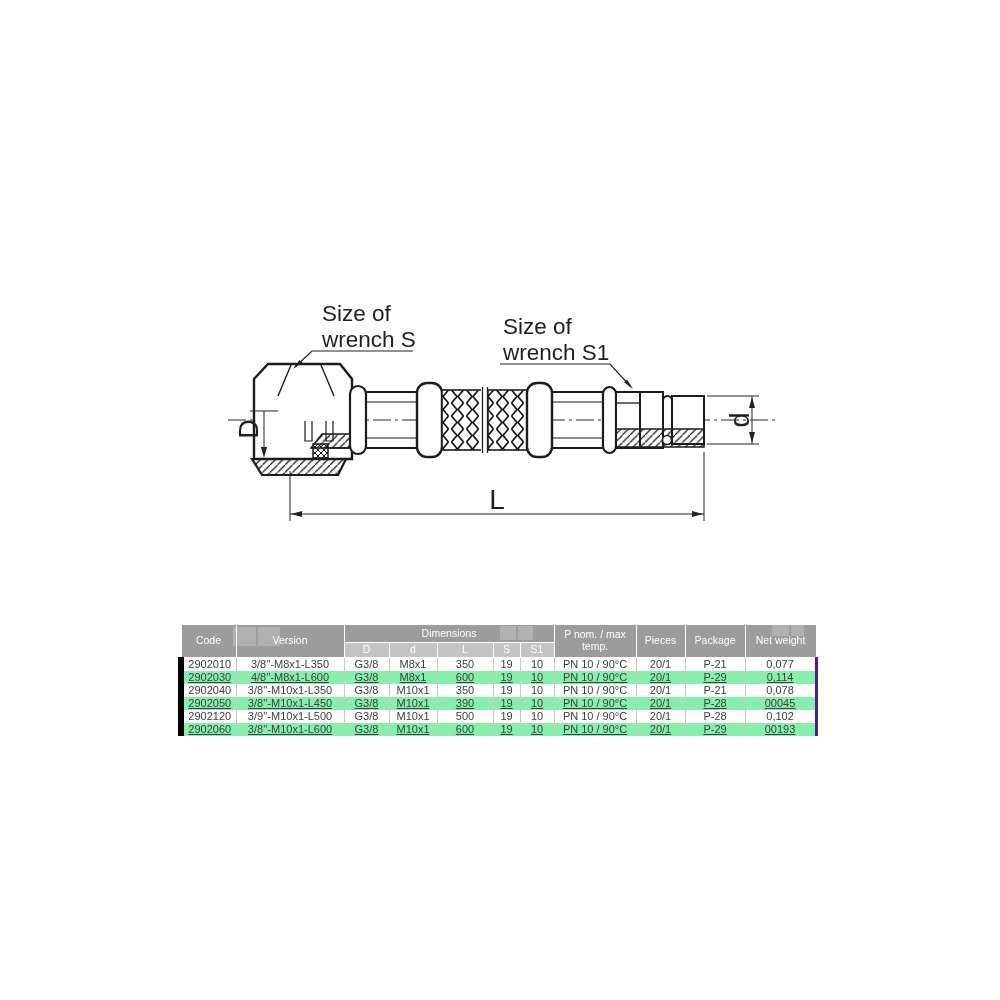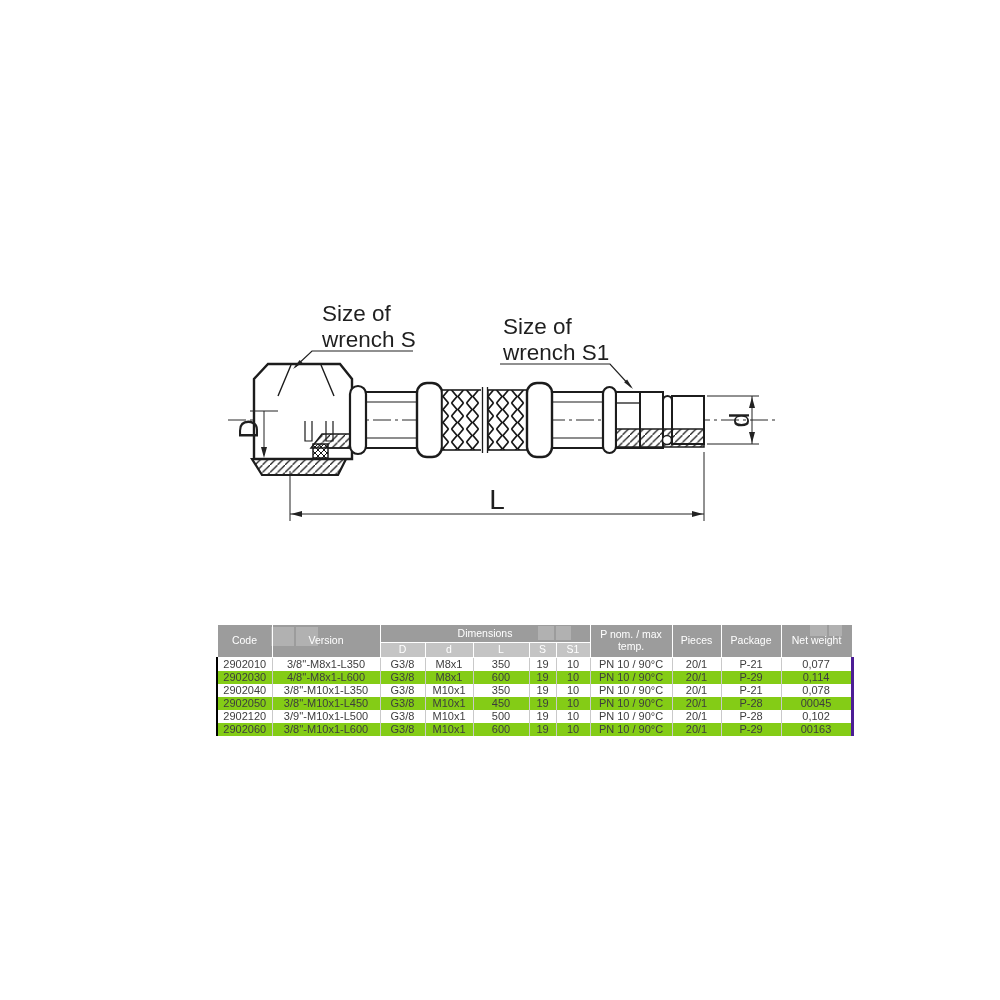--- a/index.html
+++ b/index.html
@@ -3,38 +3,38 @@
 <meta charset="utf-8">
 <style>
   html,body { margin:0; padding:0; background:#ffffff; }
   .page {
     position:relative; width:1000px; height:1000px; background:#ffffff;
     font-family:"Liberation Sans", sans-serif; overflow:hidden;
   }
   svg.drawing { position:absolute; left:0; top:0; }
   svg.drawing text { fill:#1f1f1f; font-family:"Liberation Sans", sans-serif; }
 
-  .tablewrap { position:absolute; left:178px; top:624px; width:636px;margin-left:38px; }
+  .tablewrap { position:absolute; left:178px; top:624px; width:636px; }
   table.spec {
     border-collapse:collapse; table-layout:fixed; width:635px;
     font-family:"Liberation Sans", sans-serif; font-size:11px; color:#3d3d3d;
   }
   table.spec thead th {
     background:#9c9c9c; color:#ffffff; font-weight:normal; font-size:10.5px;
     line-height:1.1; padding:0 1px; border:1px solid #ffffff; vertical-align:middle;
   }
   table.spec thead tr.main th { height:17px; }
   table.spec thead tr.sub th { background:#c4c4c4; height:14px; }
   table.spec tbody td {
     text-align:center; height:13px; line-height:13px; padding:0;
     border-left:1px solid #c9c9c9; white-space:nowrap;
   }
-  table.spec tbody td:first-child { border-left:2px solid #000000; }
+  table.spec tbody td:first-child { border-left:6px solid #000000; }
   table.spec tbody td:last-child { border-right:3px solid #4c1d95; }
-  table.spec tbody tr.alt { background:#84cc16; }
+  table.spec tbody tr.alt { background:#86efac;text-decoration:underline; }
   .wm { position:absolute; background:rgba(255,255,255,0.22); pointer-events:none; }
 </style>
 </head>
 <body>
 
 <div class="page">
 
   <svg class="drawing" width="1000" height="1000" viewBox="0 0 1000 1000">
     <defs>
       <pattern id="hatch" width="7.5" height="7.5" patternUnits="userSpaceOnUse">
@@ -203,21 +203,21 @@
             <td>PN 10 / 90°C</td>
             <td>20/1</td>
             <td>P-21</td>
             <td>0,078</td>
           </tr>
           <tr class="alt">
             <td>2902050</td>
             <td>3/8''-M10x1-L450</td>
             <td>G3/8</td>
             <td>M10x1</td>
-            <td>450</td>
+            <td>390</td>
             <td>19</td>
             <td>10</td>
             <td>PN 10 / 90°C</td>
             <td>20/1</td>
             <td>P-28</td>
             <td>00045</td>
           </tr>
           <tr>
             <td>2902120</td>
             <td>3/9''-M10x1-L500</td>
@@ -235,21 +235,21 @@
             <td>2902060</td>
             <td>3/8''-M10x1-L600</td>
             <td>G3/8</td>
             <td>M10x1</td>
             <td>600</td>
             <td>19</td>
             <td>10</td>
             <td>PN 10 / 90°C</td>
             <td>20/1</td>
             <td>P-29</td>
-            <td>00163</td>
+            <td>00193</td>
           </tr>
         </tbody>
     </table>
 
     <div class="wm" style="left:55px; top:3px; width:23px; height:19px;"></div>
     <div class="wm" style="left:80px; top:3px; width:22px; height:19px;"></div>
     <div class="wm" style="left:322px; top:2px; width:16px; height:14px;"></div>
     <div class="wm" style="left:340px; top:2px; width:15px; height:14px;"></div>
     <div class="wm" style="left:594px; top:0px; width:17px; height:12px;"></div>
     <div class="wm" style="left:613px; top:0px; width:13px; height:12px;"></div>

